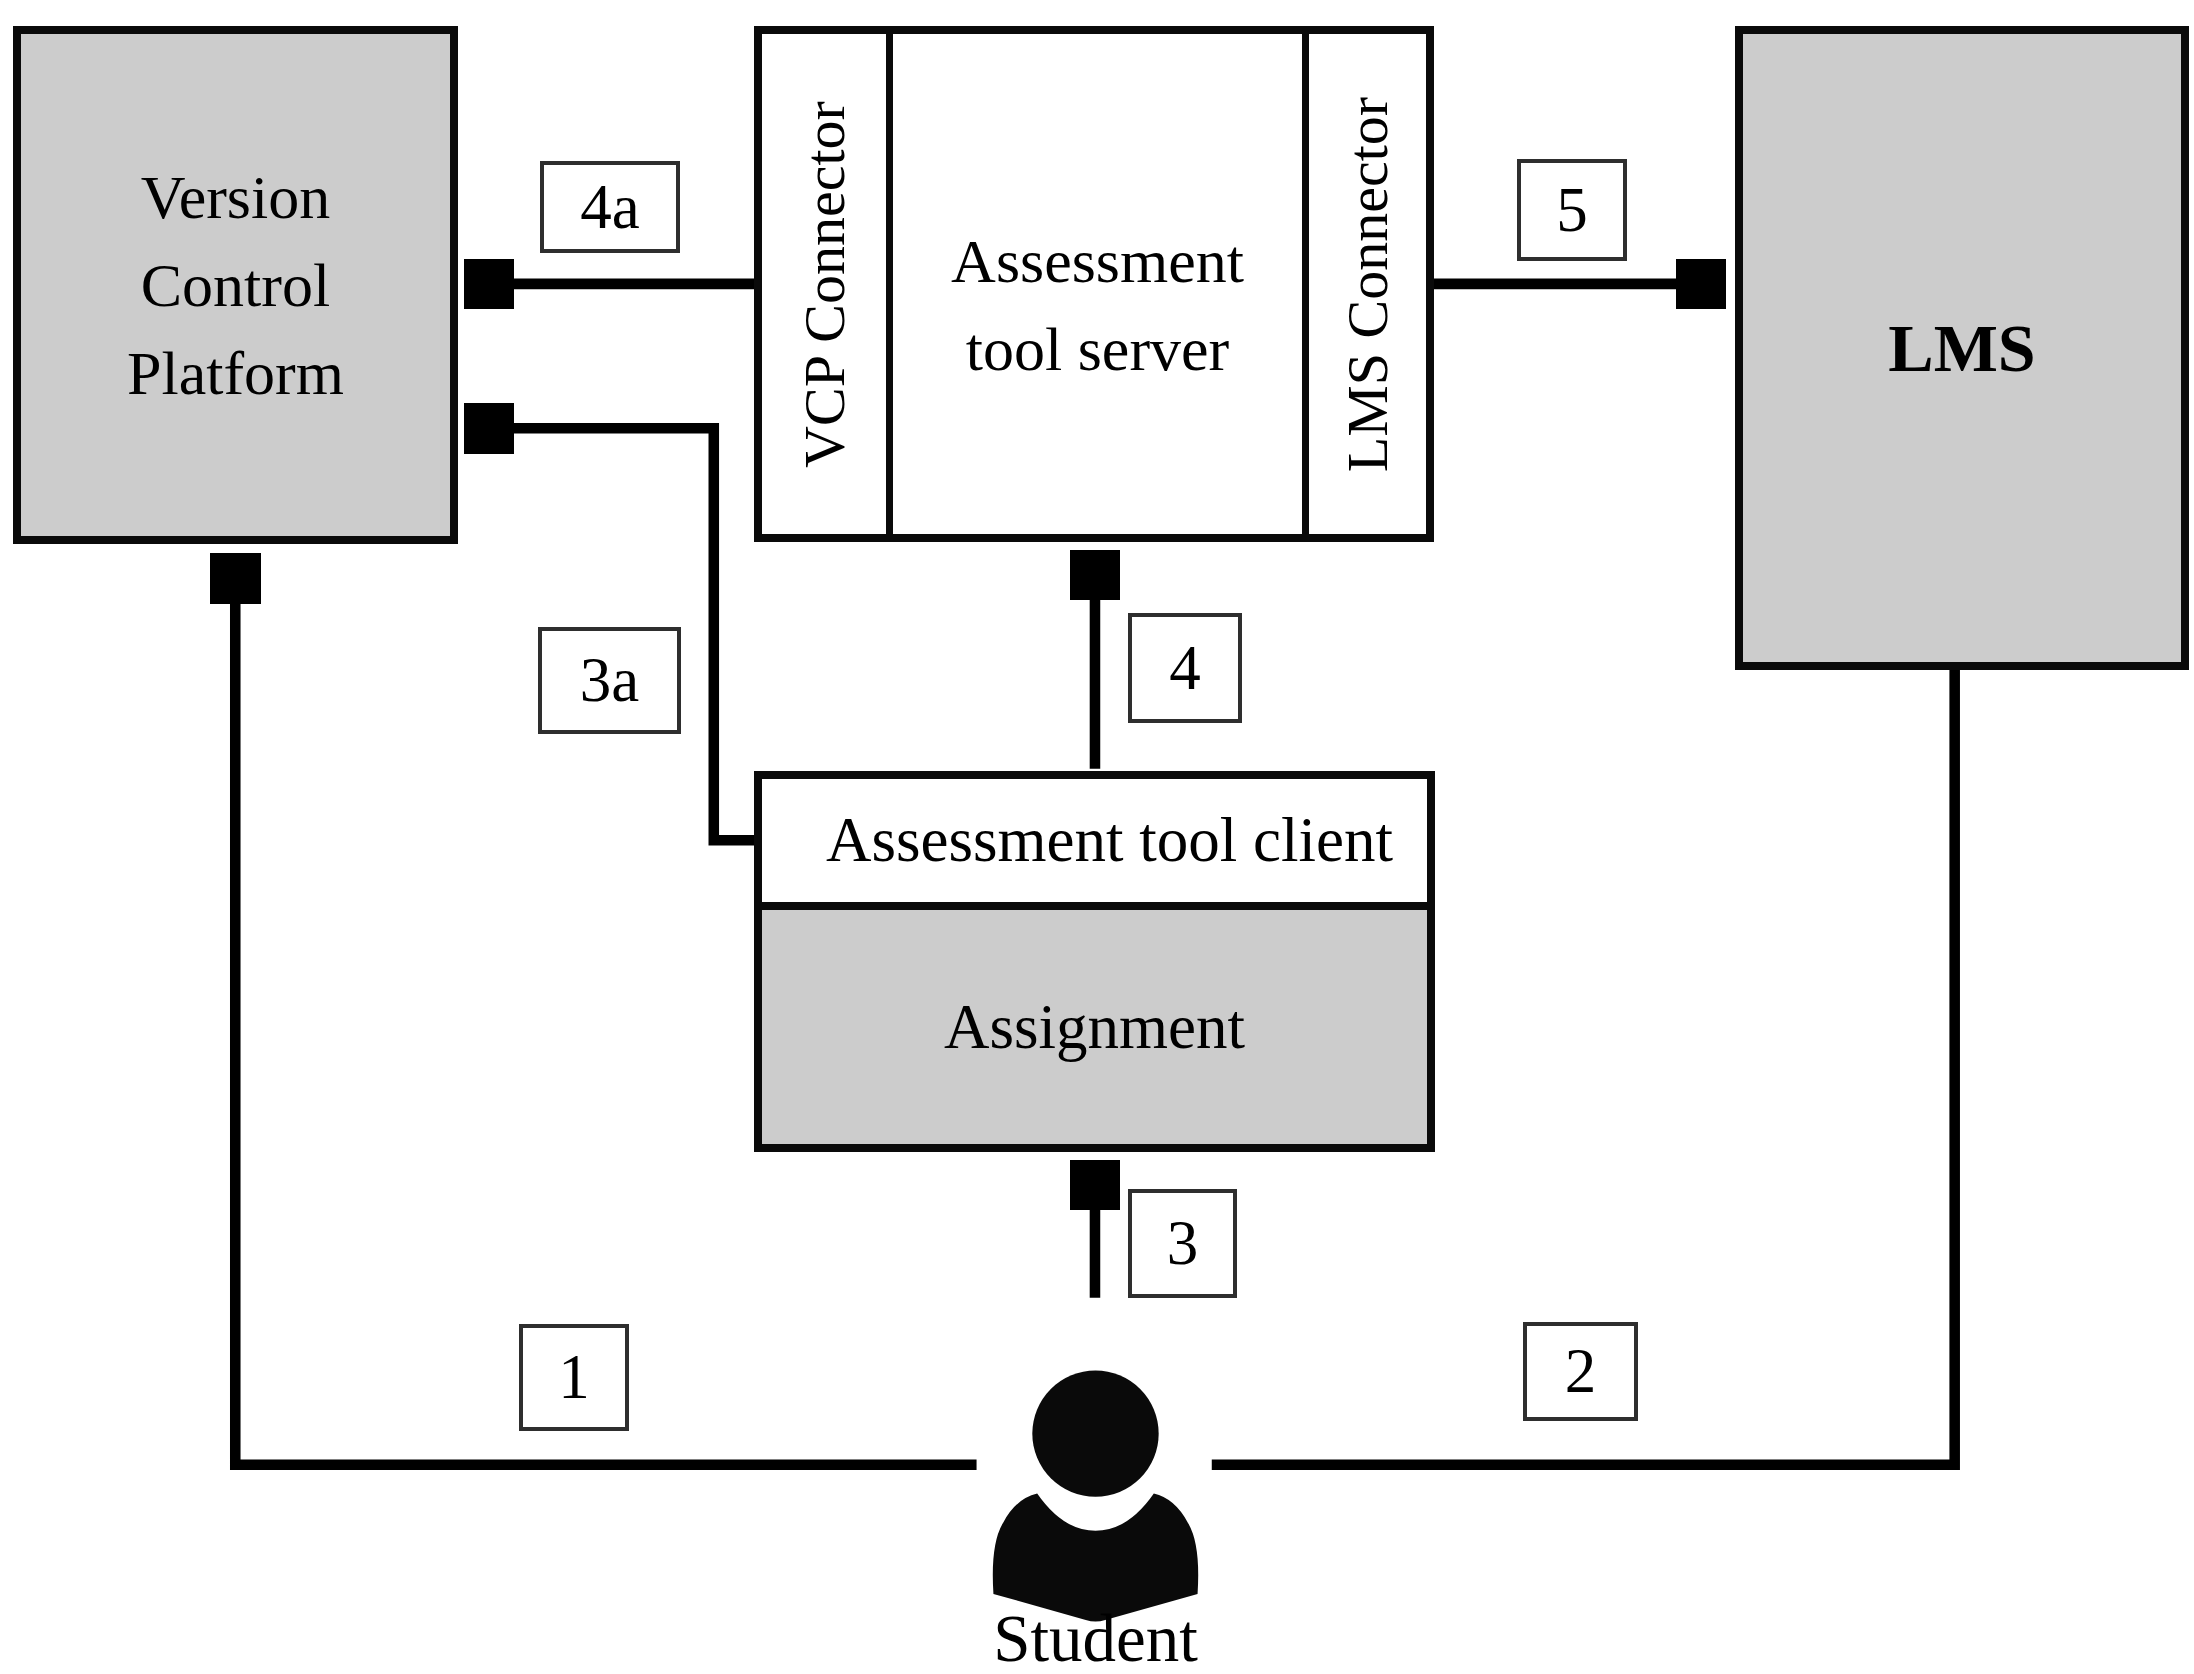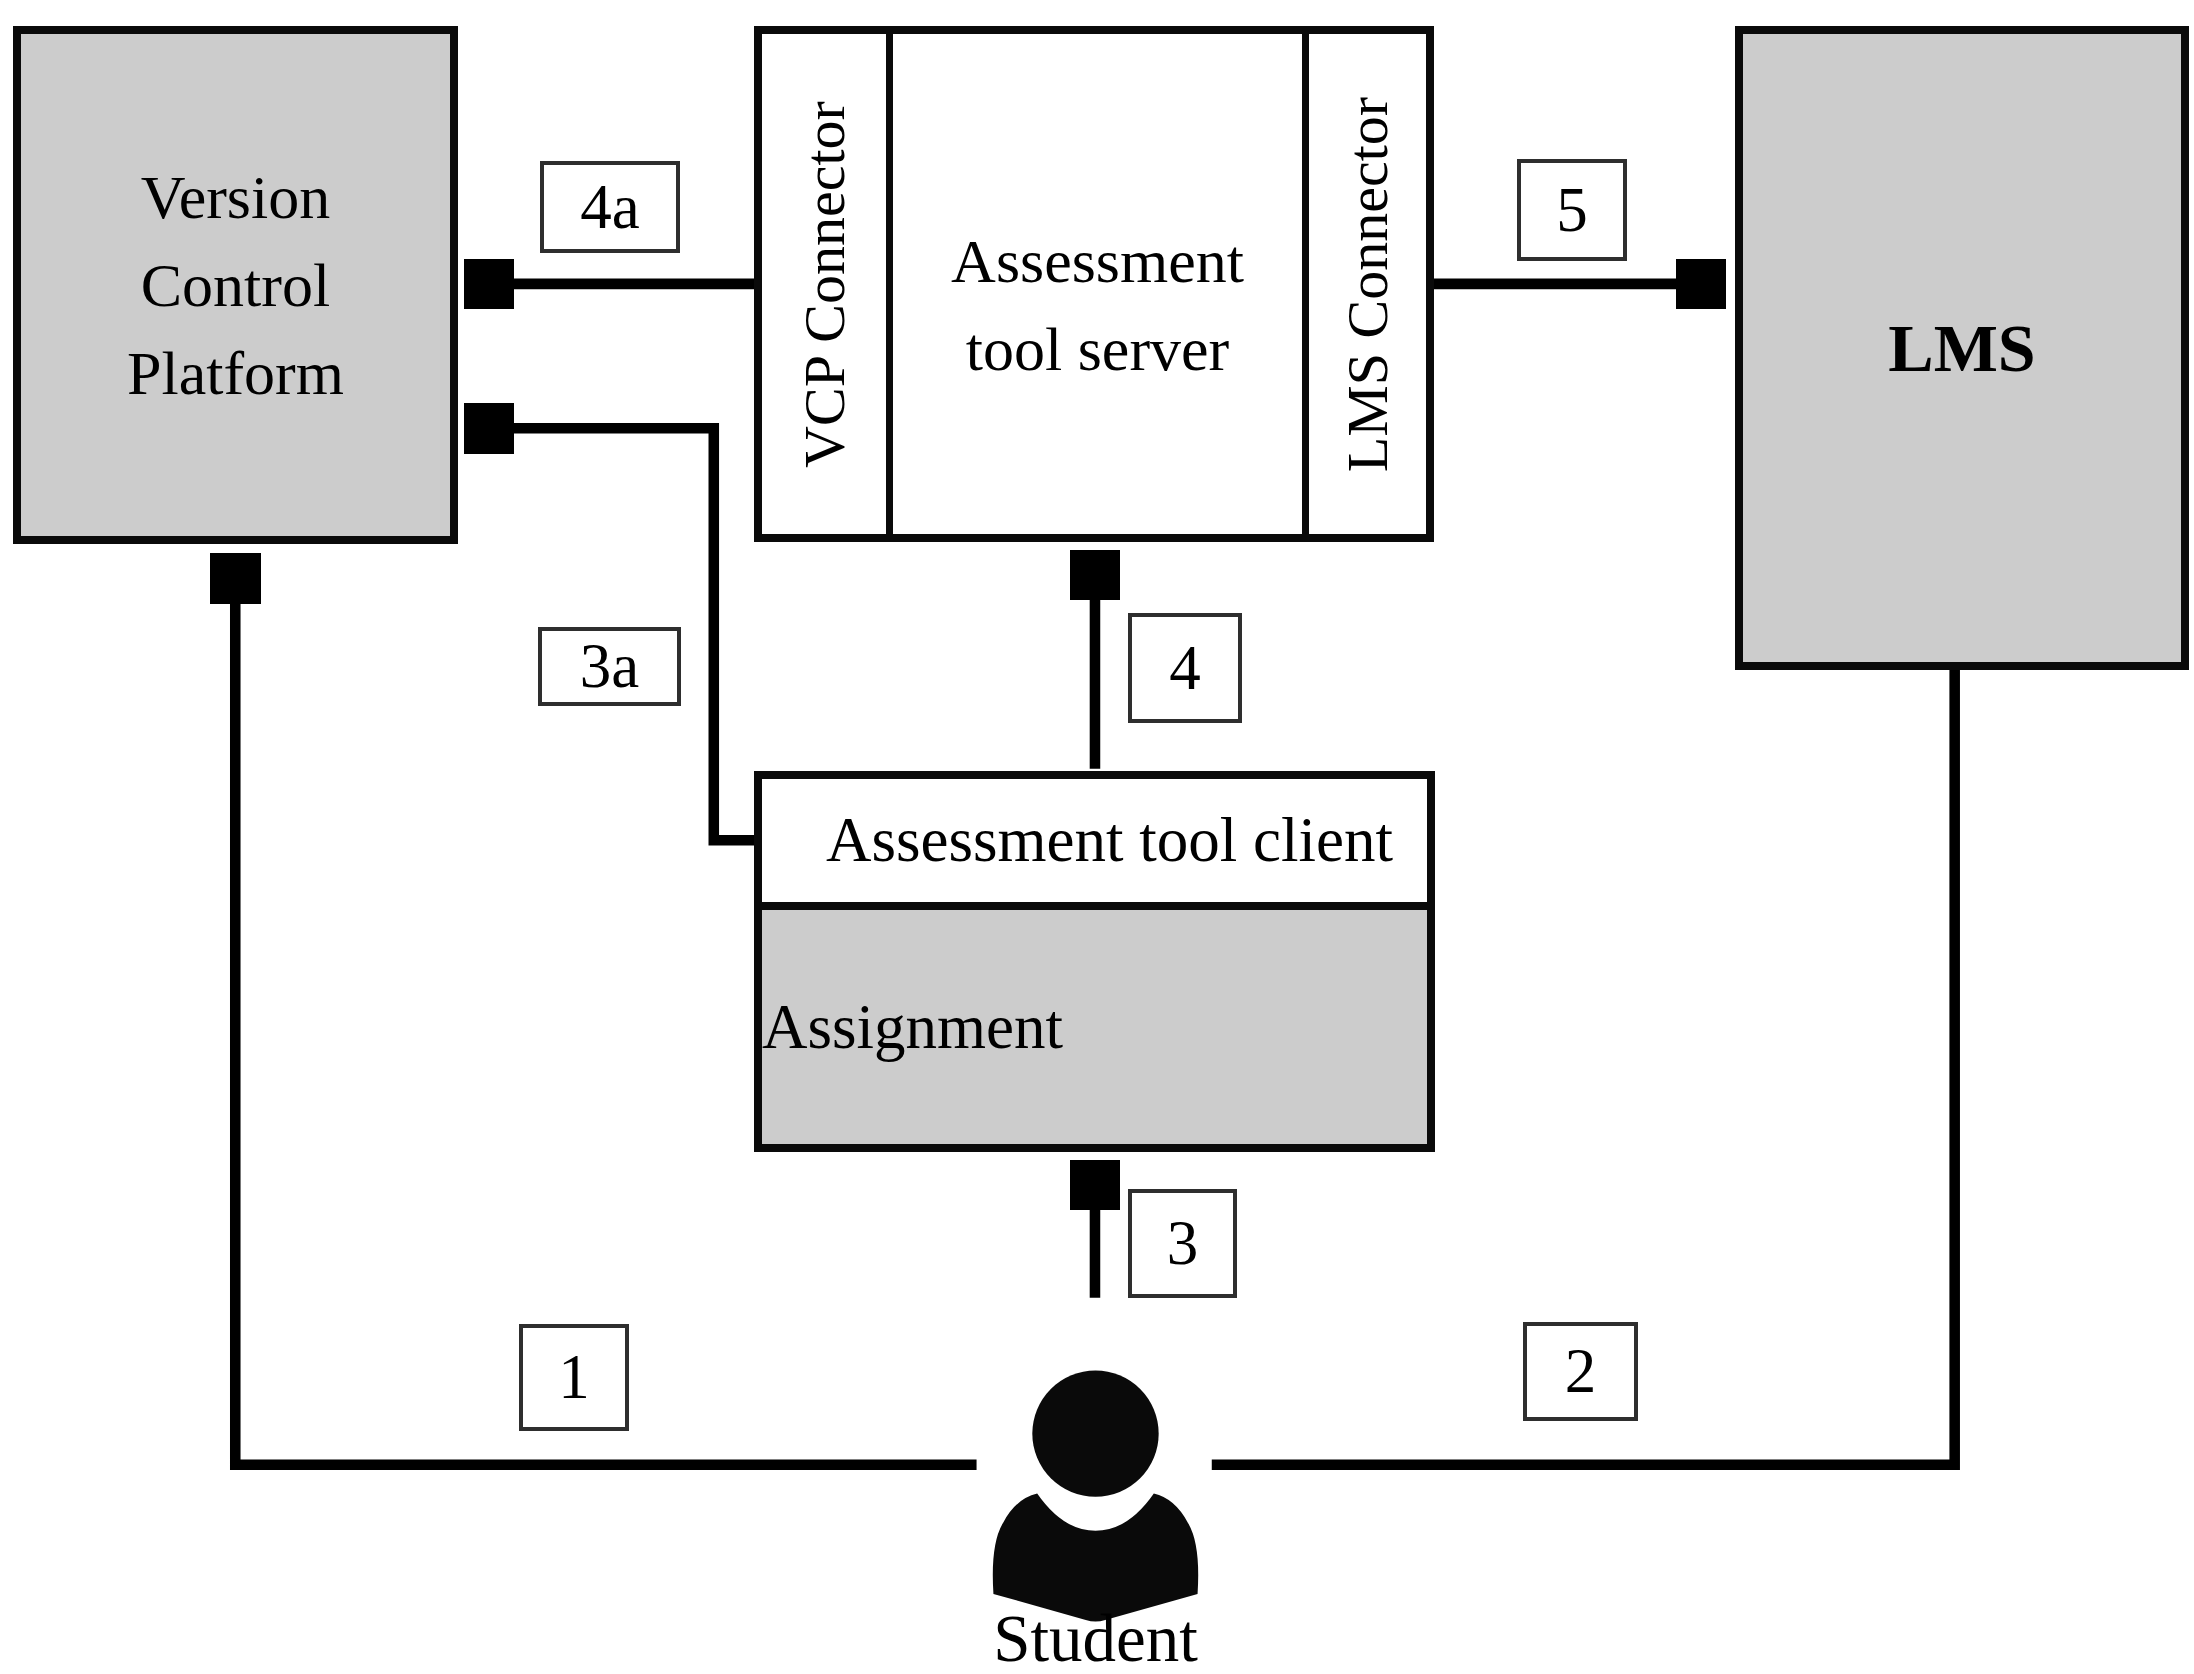--- a/index.html
+++ b/index.html
@@ -40,21 +40,21 @@
   
   #client{padding:0;flex-direction:column;align-items:stretch;background:var(--white-fill);}
   .client-top{
     height:123px;flex:0 0 auto;
     border-bottom:8px solid #0a0a0a;
     display:flex;align-items:center;justify-content:center;
     background:var(--white-fill);font-size:63px;padding-left:30px;
   }
   .client-bottom{
     flex:1 1 auto;
-    display:flex;align-items:center;
+    display:flex;align-items:center;justify-content:center;
     background:var(--gray-fill);font-size:63px;
   }
   
   .tag{
     position:absolute;
     background:#fff;
     border:4px solid var(--tag-border);
     box-sizing:border-box;
     display:flex;align-items:center;justify-content:center;
     font-size:63px;
@@ -116,21 +116,21 @@
       <span>Assignment</span>
     </div>
   </div>
 
   <div class="tag" style="left:540px;top:161px;width:140px;height:92px;">
     <span>4a</span>
   </div>
   <div class="tag" style="left:1517px;top:159px;width:110px;height:102px;">
     <span>5</span>
   </div>
-  <div class="tag" style="left:538px;top:627px;width:143px;height:79px;">
+  <div class="tag" style="left:538px;top:627px;width:143px;height:107px;">
     <span>3a</span>
   </div>
   <div class="tag" style="left:1128px;top:613px;width:114px;height:110px;">
     <span>4</span>
   </div>
   <div class="tag" style="left:1128px;top:1189px;width:109px;height:109px;">
     <span>3</span>
   </div>
   <div class="tag" style="left:519px;top:1324px;width:110px;height:107px;">
     <span>1</span>

